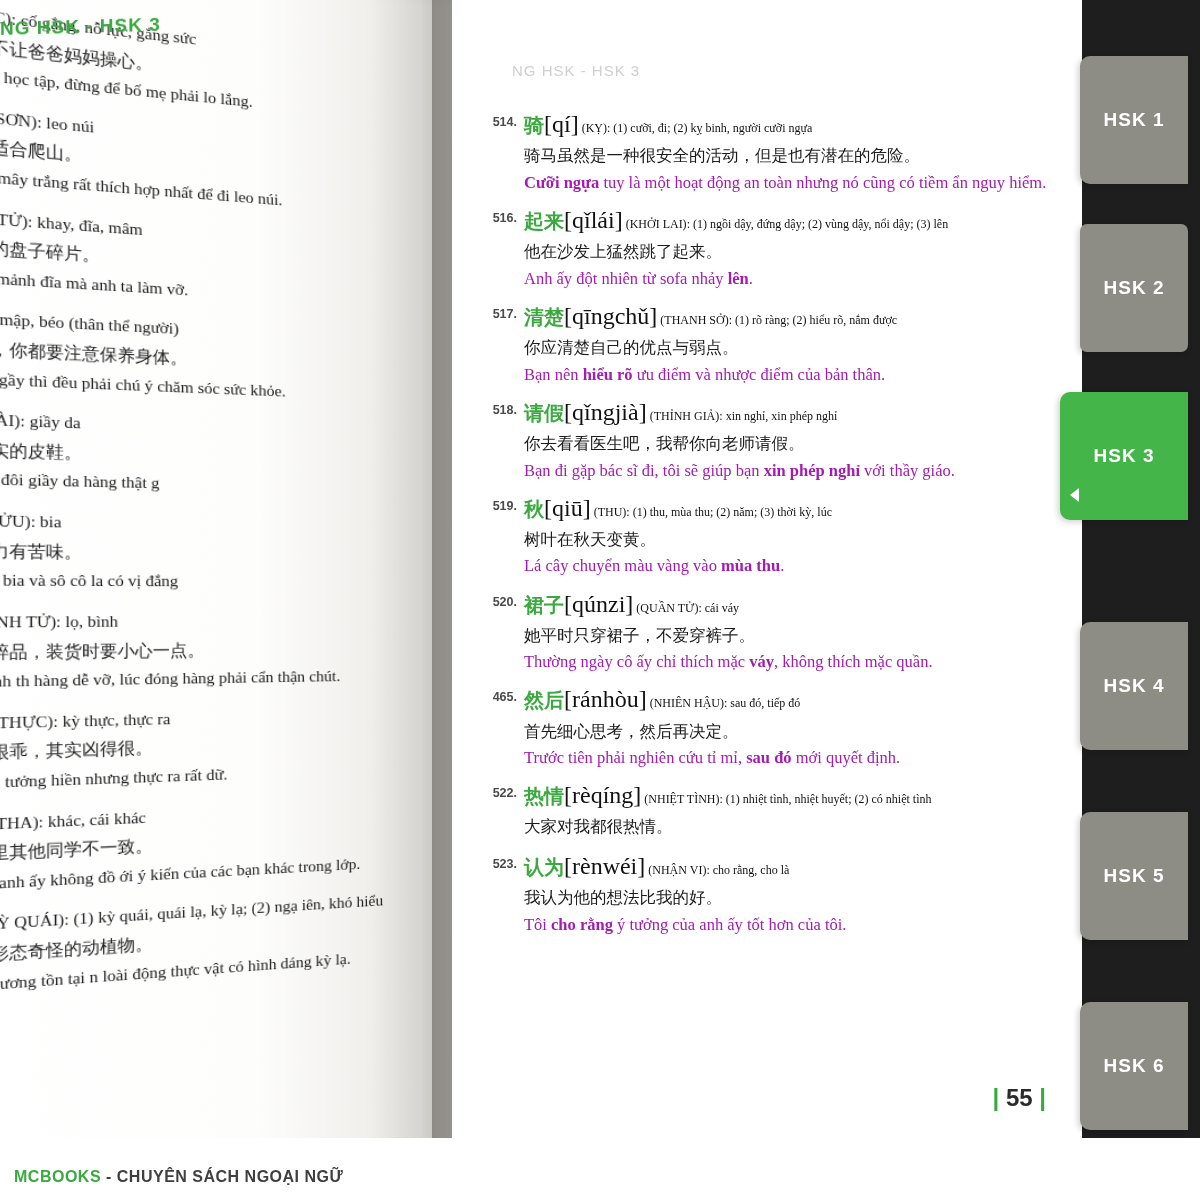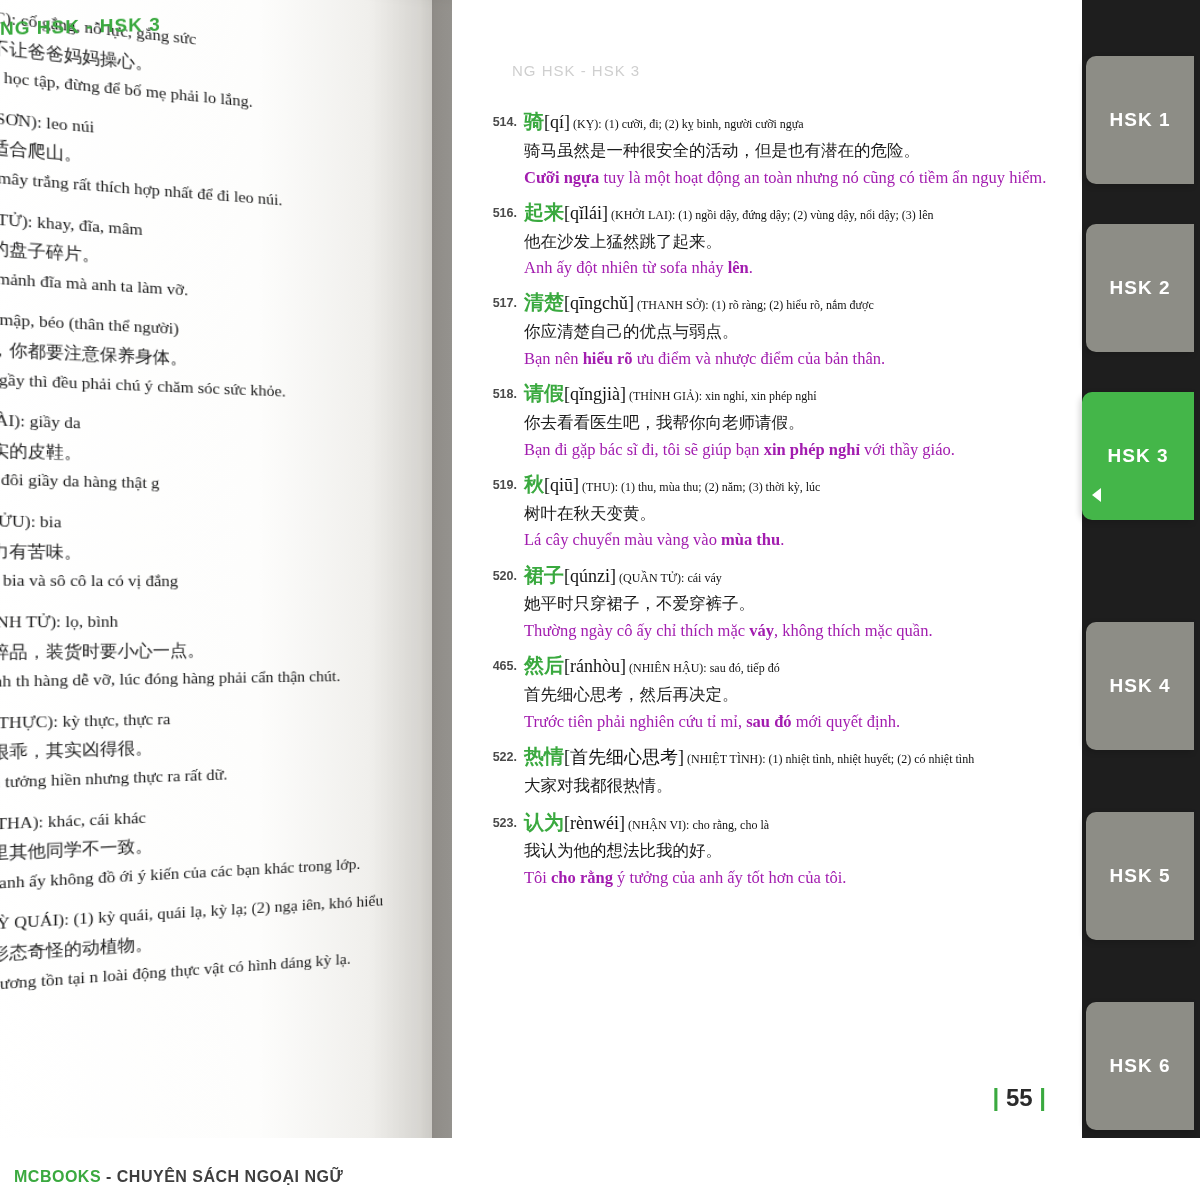--- a/index.html
+++ b/index.html
@@ -73,21 +73,21 @@
     padding-right: 7px; padding-top: 7px; font-weight: bold;
   }
   .body { flex: 1 1 auto; }
   .headword {
     font-size: 19.5px; line-height: 1.38; color: #111;
   }
   .headword .cn {
     font-family: "DejaVu Sans", sans-serif;
     color: #3aa93f; font-weight: bold; font-size: 20px;
   }
-  .headword .py { font-family: "Liberation Serif", serif; font-size: 18px; }
+  .headword .py { font-family: "Liberation Serif", serif; font-size: 24px; }
   .headword .han { font-size: 12px; }
   .example-cn {
     font-family: "DejaVu Sans", sans-serif;
     font-size: 16.5px; line-height: 1.62; color: #1c1c1c;
     margin-top: 2px;
   }
   .example-vn {
     font-size: 16.5px; line-height: 1.52; color: #a21caf;
   }
 
@@ -97,29 +97,29 @@
     font-family: "Liberation Sans", sans-serif;
     font-size: 24px; color: #2b2b2b; font-weight: bold;
   }
   #page-num .bar { color: #3aa93f; font-weight: bold; }
 
   
   #tabs {
     position: absolute; right: 0; top: 28px; width: 112px; height: 1070px;
   }
   .tab {
-    position: absolute; right: 6px; width: 108px; height: 128px;
+    position: absolute; right: 12px; width: 108px; height: 128px;
     background: #8d8d86;
     border-radius: 10px 0 0 10px;
     display: flex; align-items: center; justify-content: center;
     color: #ffffff; font-family: "Liberation Sans", sans-serif;
     font-weight: bold; font-size: 19px; letter-spacing: 1px;
     box-shadow: -2px 2px 6px rgba(0,0,0,0.18);
   }
-  .tab.active { background: #44b649; width: 112px; }
+  .tab.active { background: #44b649; width: 128px; }
   .tab .arrow {
     position: absolute; left: 10px; bottom: 18px;
     width: 0; height: 0;
     border-top: 7px solid transparent;
     border-bottom: 7px solid transparent;
     border-right: 9px solid #ffffff;
   }
   #darkstrip {
     position: absolute; right: 0; top: 0; width: 118px; height: 1200px;
     background: #1e1e1e;
@@ -265,21 +265,21 @@
           <div class="num">465.</div>
           <div class="body">
             <div class="headword"><span class="cn">然后</span><span class="py">[ránhòu]</span><span class="han"> (NHIÊN HẬU)</span><span class="han">: sau đó, tiếp đó</span></div>
             <div class="example-cn">首先细心思考，然后再决定。</div>
             <div class="example-vn"><span>Trước tiên phải nghiên cứu tỉ mỉ, </span><span class="bold">sau đó</span><span> mới quyết định.</span></div>
           </div>
         </div>
         <div class="entry-row">
           <div class="num">522.</div>
           <div class="body">
-            <div class="headword"><span class="cn">热情</span><span class="py">[首先细心思考]</span><span class="han"> (NHIỆT TÌNH)</span><span class="han">: (1) nhiệt tình, nhiệt huyết; (2) có nhiệt tình</span></div>
+            <div class="headword"><span class="cn">热情</span><span class="py">[rèqíng]</span><span class="han"> (NHIỆT TÌNH)</span><span class="han">: (1) nhiệt tình, nhiệt huyết; (2) có nhiệt tình</span></div>
             <div class="example-cn">大家对我都很热情。</div>
           </div>
         </div>
         <div class="entry-row">
           <div class="num">523.</div>
           <div class="body">
             <div class="headword"><span class="cn">认为</span><span class="py">[rènwéi]</span><span class="han"> (NHẬN VI)</span><span class="han">: cho rằng, cho là</span></div>
             <div class="example-cn">我认为他的想法比我的好。</div>
             <div class="example-vn"><span>Tôi </span><span class="bold">cho rằng</span><span> ý tưởng của anh ấy tốt hơn của tôi.</span></div>
           </div>
@@ -290,21 +290,21 @@
       <span>55</span>
       <span class="bar">|</span>
     </div>
   </div>
 
   <div id="darkstrip"></div>
   <div id="tabs">
       <div class="tab" style="top: 28px;">
         <span>HSK 1</span>
       </div>
-      <div class="tab" style="top: 196px;">
+      <div class="tab" style="top: 196px; border-radius: 7px;">
         <span>HSK 2</span>
       </div>
       <div class="tab active" style="top: 364px;">
         <span>HSK 3</span>
         <span class="arrow"></span>
       </div>
       <div class="tab" style="top: 594px;">
         <span>HSK 4</span>
       </div>
       <div class="tab" style="top: 784px;">

